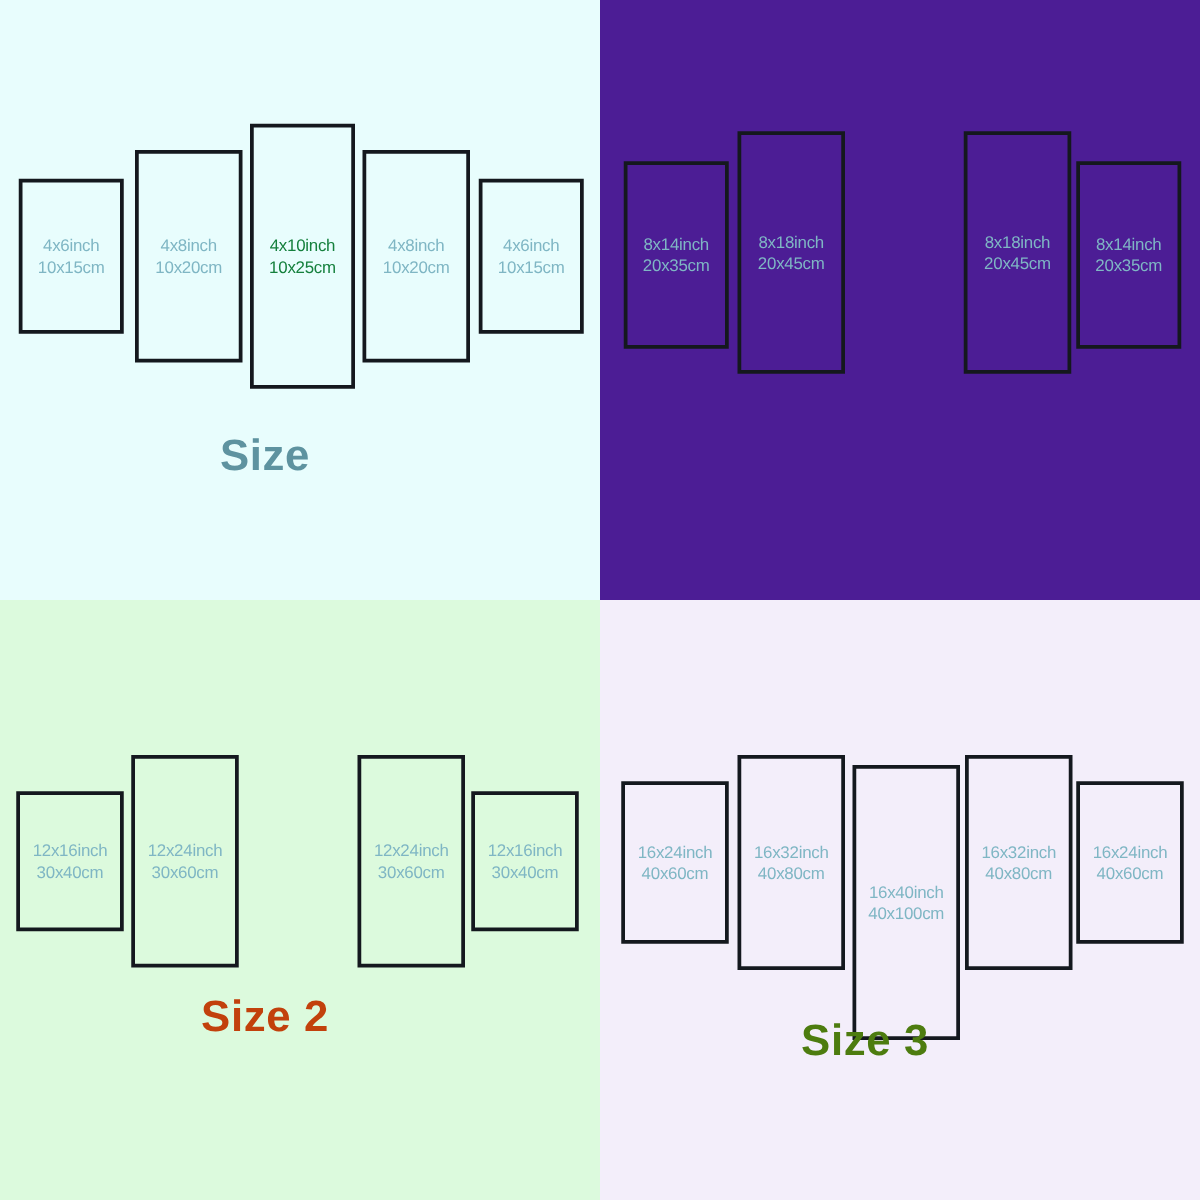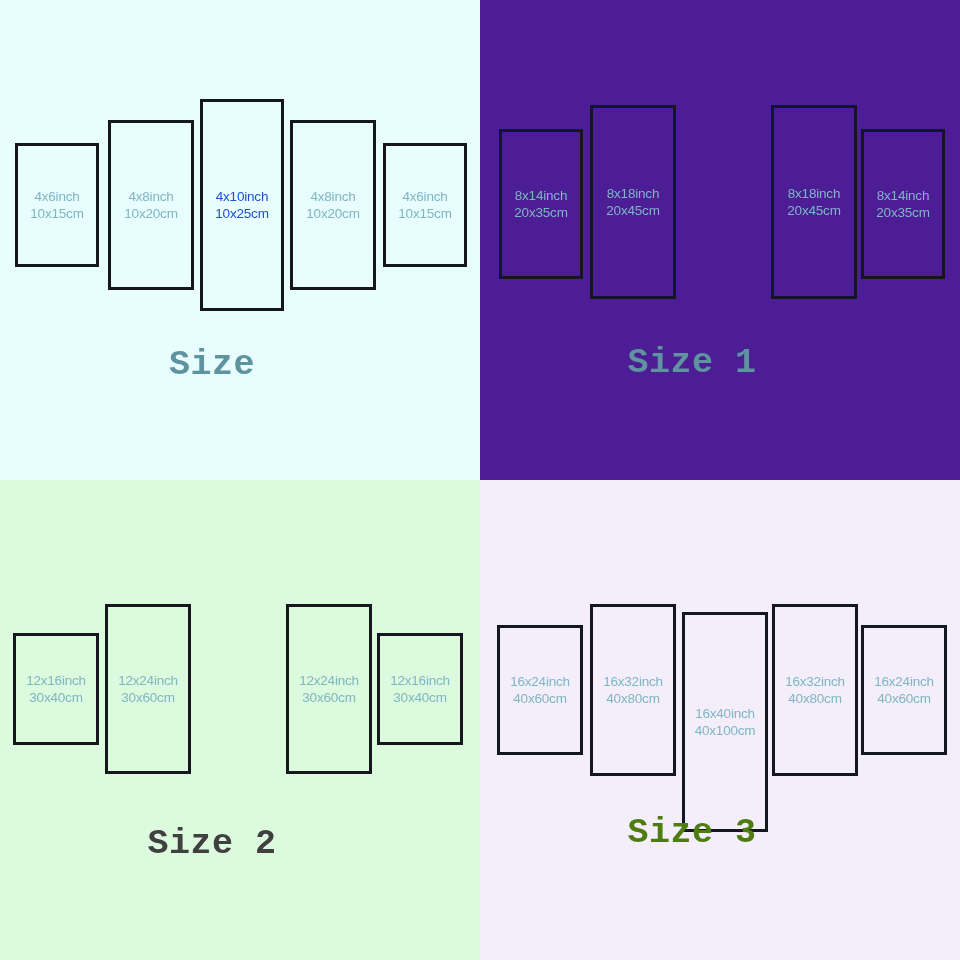--- a/index.html
+++ b/index.html
@@ -64,21 +64,21 @@
   .panel-label .ln {
     display: block;
   }
 
   
   .quad-title {
     position: absolute;
     left: 0;
     width: 424px;
     text-align: center;
-    font-family: Liberation Mono, monospace;
+    font-family: Liberation Sans, sans-serif;
     font-weight: bold;
     font-size: 35px;
     color: #5e93a0;
     letter-spacing: 0.5px;
   }
 </style>
 </head>
 <body>
 
 <div id="board">
@@ -90,21 +90,21 @@
             <span class="ln">10x15cm</span>
           </div>
         </div>
         <div class="panel" style="left: 108px; top: 120px; width: 86px; height: 170px; border-color: rgb(20, 24, 30);">
           <div class="panel-label" style="color: rgb(127, 182, 196);">
             <span class="ln">4x8inch</span>
             <span class="ln">10x20cm</span>
           </div>
         </div>
         <div class="panel" style="left: 200px; top: 99px; width: 84px; height: 212px; border-color: rgb(20, 24, 30);">
-          <div class="panel-label" style="color: #1d4ed8;">
+          <div class="panel-label" style="color: #15803d;">
             <span class="ln">4x10inch</span>
             <span class="ln">10x25cm</span>
           </div>
         </div>
         <div class="panel" style="left: 290px; top: 120px; width: 86px; height: 170px; border-color: rgb(20, 24, 30);">
           <div class="panel-label" style="color: rgb(127, 182, 196);">
             <span class="ln">4x8inch</span>
             <span class="ln">10x20cm</span>
           </div>
         </div>
@@ -137,21 +137,20 @@
             <span class="ln">20x45cm</span>
           </div>
         </div>
         <div class="panel" style="left: 381px; top: 129px; width: 84px; height: 150px; border-color: rgb(20, 24, 30);">
           <div class="panel-label" style="color: rgb(127, 182, 196);">
             <span class="ln">8x14inch</span>
             <span class="ln">20x35cm</span>
           </div>
         </div>
       </div>
-      <div class="quad-title" style="top: 343px; color: rgb(94, 147, 160);">Size 1</div>
     </div>
     <div class="quadrant q-bl" style="background: rgb(220, 250, 221);">
       <div class="panel-row">
         <div class="panel" style="left: 13px; top: 153px; width: 86px; height: 112px; border-color: rgb(20, 24, 30);">
           <div class="panel-label" style="color: rgb(127, 182, 196);">
             <span class="ln">12x16inch</span>
             <span class="ln">30x40cm</span>
           </div>
         </div>
         <div class="panel" style="left: 105px; top: 124px; width: 86px; height: 170px; border-color: rgb(20, 24, 30);">
@@ -166,21 +165,21 @@
             <span class="ln">30x60cm</span>
           </div>
         </div>
         <div class="panel" style="left: 377px; top: 153px; width: 86px; height: 112px; border-color: rgb(20, 24, 30);">
           <div class="panel-label" style="color: rgb(127, 182, 196);">
             <span class="ln">12x16inch</span>
             <span class="ln">30x40cm</span>
           </div>
         </div>
       </div>
-      <div class="quad-title" style="top: 344px; color: #404040;">Size 2</div>
+      <div class="quad-title" style="top: 314px; color: #c2410c;">Size 2</div>
     </div>
     <div class="quadrant q-br" style="background: rgb(243, 238, 250);">
       <div class="panel-row">
         <div class="panel" style="left: 17px; top: 145px; width: 86px; height: 130px; border-color: rgb(20, 24, 30);">
           <div class="panel-label" style="color: rgb(127, 182, 196);">
             <span class="ln">16x24inch</span>
             <span class="ln">40x60cm</span>
           </div>
         </div>
         <div class="panel" style="left: 110px; top: 124px; width: 86px; height: 172px; border-color: rgb(20, 24, 30);">

